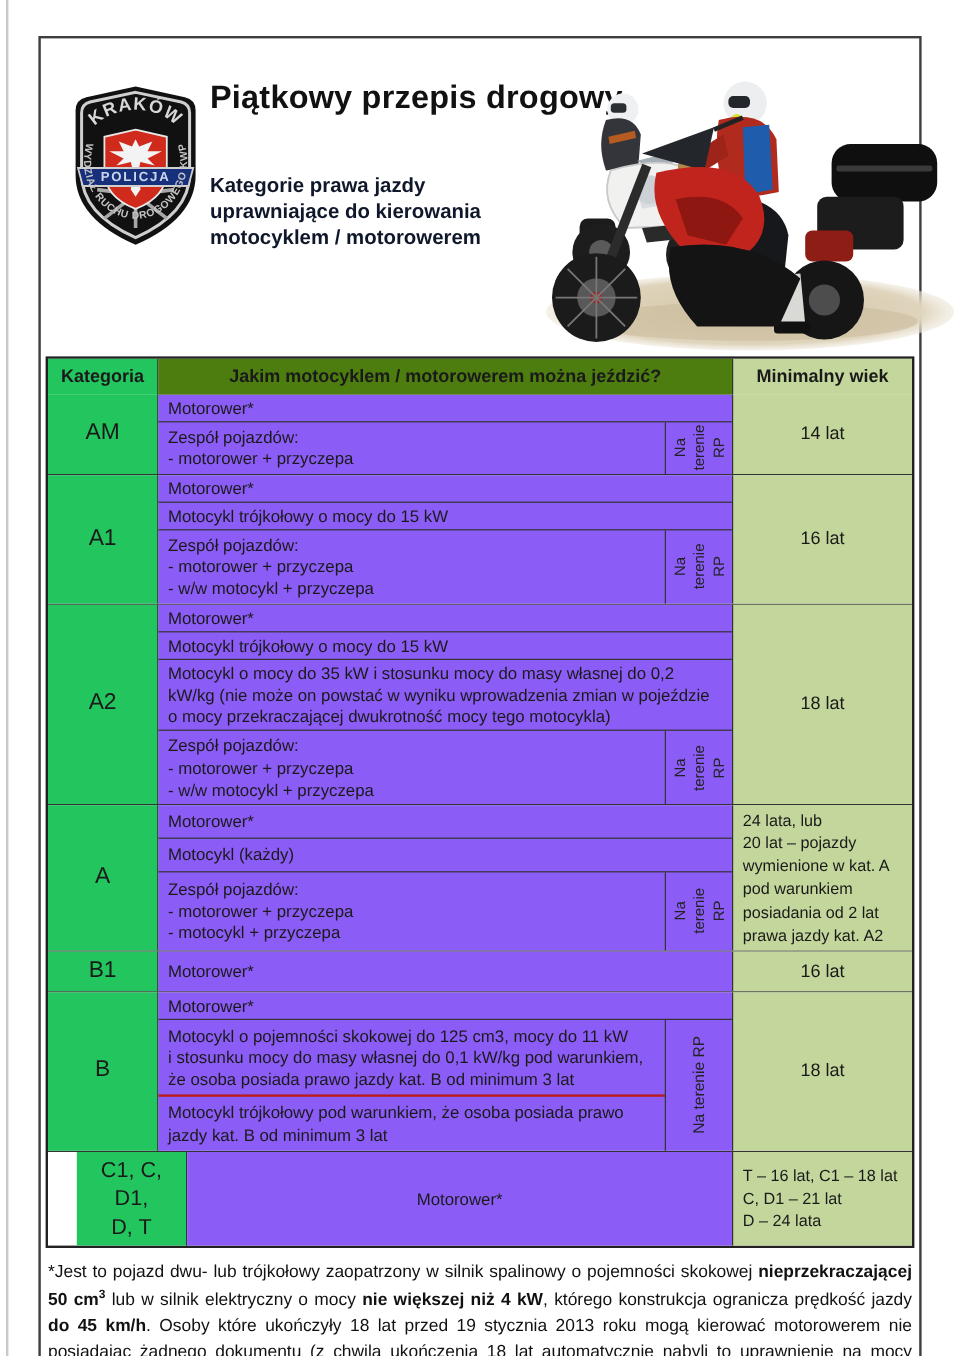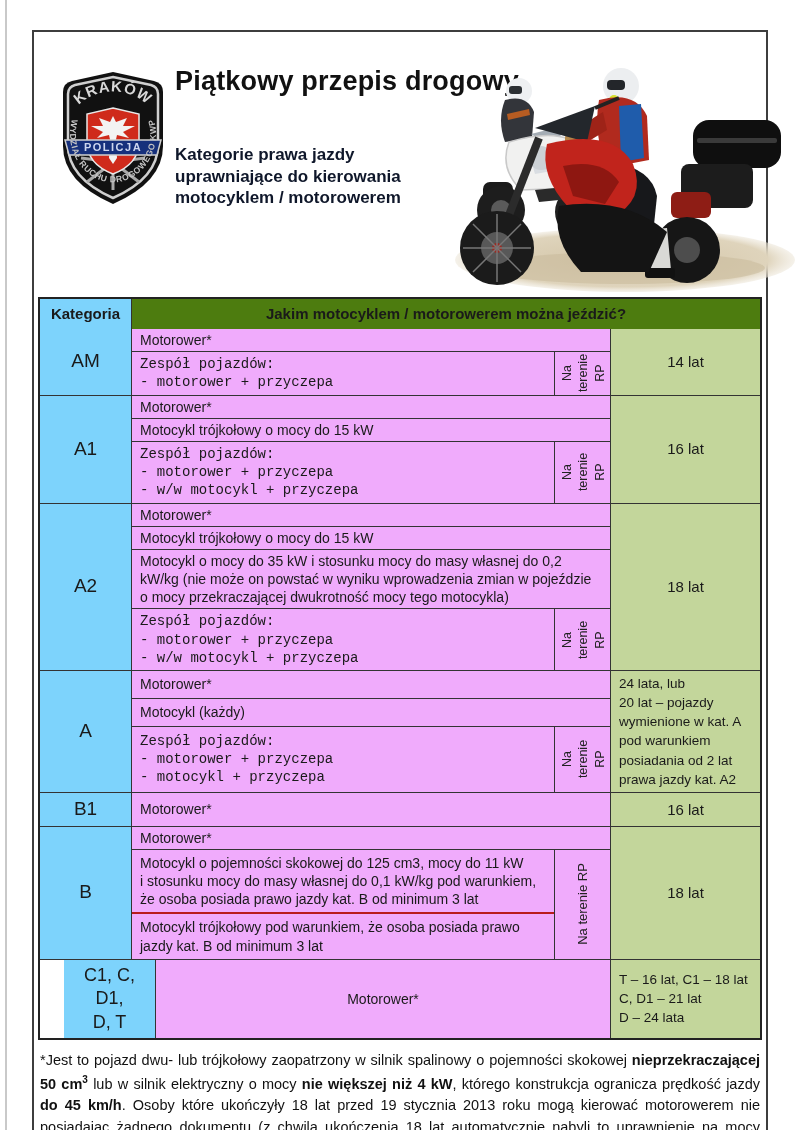--- a/index.html
+++ b/index.html
@@ -26,43 +26,43 @@
   }
   .photo { position:absolute; left:401px; top:10px; width:360px; height:252px; z-index:3; }
   
   .tbl {
     margin:0 4px; border:2px solid #222; font-size:14px; line-height:1.3;
   }
   .trow { display:flex; border-top:1px solid #333; align-items:stretch; }
   .trow:first-child { border-top:none; }
   .trow.head { min-height:30px; font-weight:bold; font-size:15px; }
   .cat-cell {
-    width:92px; flex:0 0 92px; background:#7dd3fc; border-right:1px solid #333;
+    width:92px; flex:0 0 92px; background:#22c55e; border-right:1px solid #333;
     display:flex; align-items:center; justify-content:center; text-align:center;
     font-size:19px; white-space:pre-line; padding:4px;
   }
   .trow.head .cat-cell { font-size:15px; }
   .cat-cell.small { font-size:18px; line-height:1.3;margin-left:24px; }
-  .mid-cell { flex:1 1 auto; display:flex; flex-direction:column; background:#f0abfc; }
+  .mid-cell { flex:1 1 auto; display:flex; flex-direction:column; background:#8b5cf6; }
   .mid-cell.head { align-items:center; justify-content:center; background:#4d7c0f; text-align:center; }
   .age-cell {
     width:150px; flex:0 0 150px; background:#c3d69b; border-left:1px solid #333;
     display:flex; align-items:center; justify-content:center; text-align:center;
     font-size:15px; white-space:pre-line; padding:3px 8px;
   }
   .trow.head .age-cell { font-size:15px; }
   .age-cell.left { justify-content:flex-start; text-align:left; font-size:13.5px; line-height:1.42; }
   .sub {
     padding:2px 8px; min-height:22px; display:flex; flex-direction:column;
     justify-content:center; white-space:pre-line; border-top:1px solid #333; flex:1 0 auto;
   }
   .sub:first-child { border-top:none; }
   .sub.center { align-items:center; text-align:center; min-height:50px; }
   .sub.split { flex-direction:row; padding:0; align-items:stretch; }
-  .split-text { flex:1 1 auto; padding:3px 8px; white-space:pre-line; display:flex; flex-direction:column; justify-content:center;font-family:Liberation Mono, monospace; }
+  .split-text { flex:1 1 auto; padding:3px 8px; white-space:pre-line; display:flex; flex-direction:column; justify-content:center; }
   .stack { flex:1 1 auto; display:flex; flex-direction:column; }
   .stack-item { flex:1 0 auto; padding:4px 8px; white-space:pre-line; display:flex; flex-direction:column; justify-content:center; border-top:2px solid #b91c1c; }
   .stack-item:first-child { border-top:none; }
   .vcell { width:56px; flex:0 0 56px; border-left:1px solid #333; position:relative; }
   .vcell-inner {
     position:absolute; top:50%; left:50%;
     transform:translate(-50%,-50%) rotate(-90deg);
     font-size:12.5px; line-height:1.3; text-align:center; white-space:pre-line; color:#222;
   }
   .vcell.one-line .vcell-inner { white-space:nowrap; font-size:13px; }
@@ -194,20 +194,21 @@
 
         <line x1="160" y1="66" x2="184" y2="56" stroke="#222" stroke-width="4"></line>
       </g>
     </svg>
   </div>
 
   <div class="tbl">
     <div class="trow head">
       <div class="cat-cell">Kategoria</div>
       <div class="mid-cell head">Jakim motocyklem / motorowerem można jeździć?</div>
+      <div class="age-cell">Minimalny wiek</div>
     </div>
     <div id="table-body">
         <div class="trow">
           <div class="cat-cell">AM</div>
           <div class="mid-cell">
             <div class="sub">Motorower*</div>
             <div class="sub split"><div class="split-text">Zespół pojazdów:
 - motorower + przyczepa</div><div class="vcell"><div class="vcell-inner">Na
 terenie
 RP</div></div></div>

